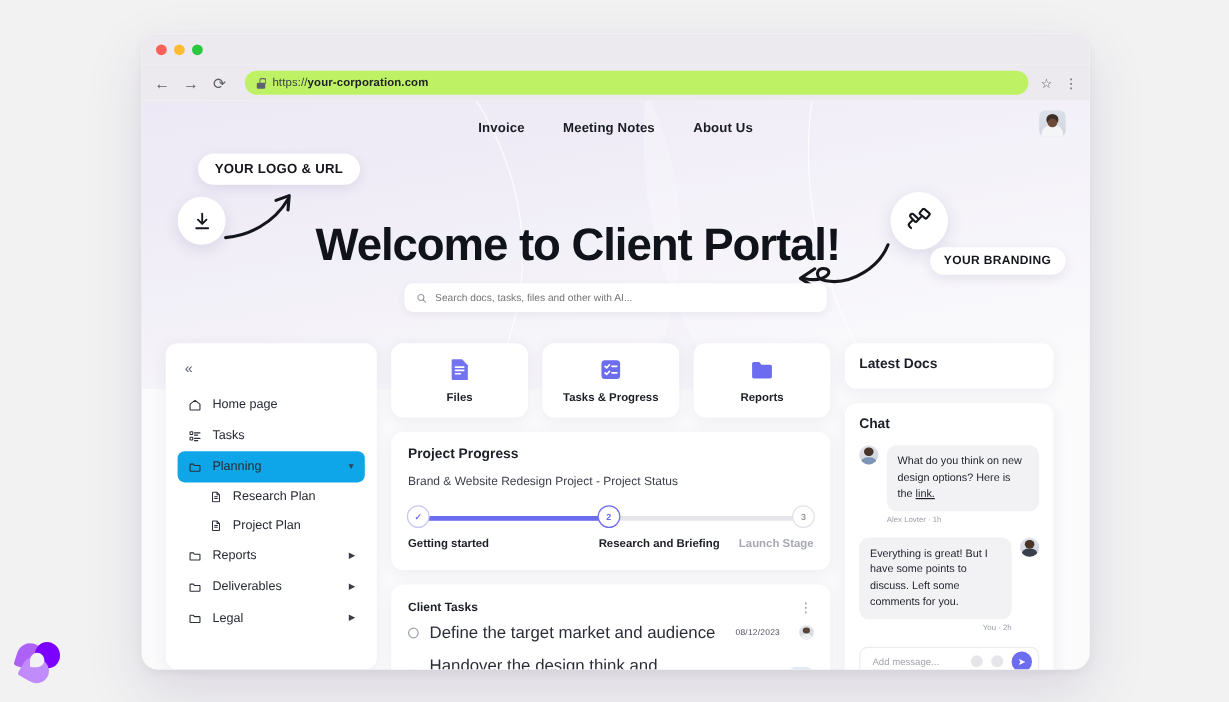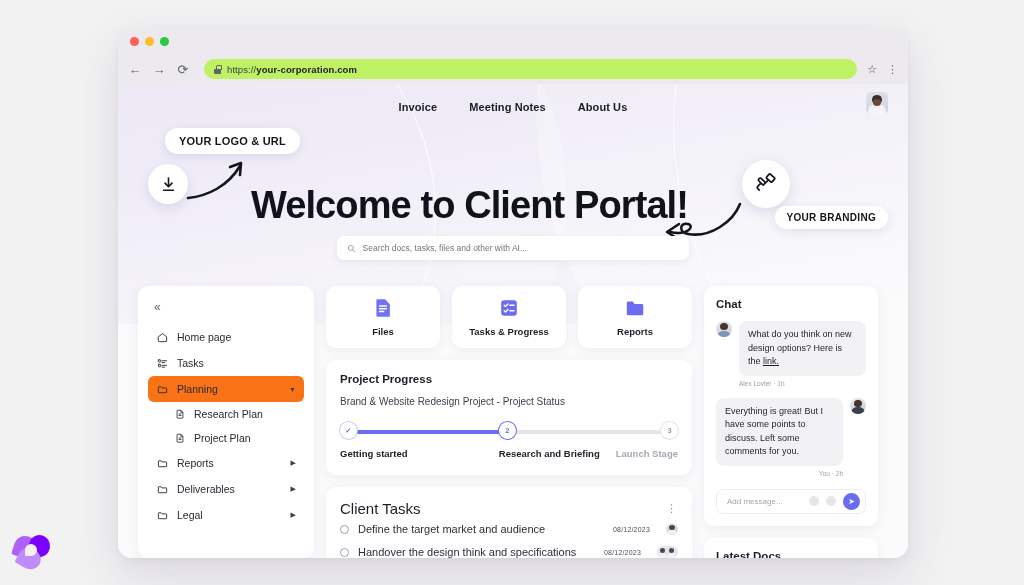--- a/index.html
+++ b/index.html
@@ -83,21 +83,21 @@
     display: flex; align-items: center; justify-content: center;
   }
   .brand-pill {
     position: absolute; right: 20px; top: 122px; background: #fff; border-radius: 16px;
     padding: 6px 12px; font-size: 10px; font-weight: 700; color: #14161c; letter-spacing: .3px;
     box-shadow: 0 3px 10px rgba(60,40,110,.10);
   }
   .arrow-right-deco { position: absolute; right: 160px; top: 112px; width: 100px; height: 50px; }
 
   .hero-title {
-    position: absolute; left: 4px; top: 100px; width: 695px; text-align: center;
+    position: absolute; left: 16px; top: 100px; width: 695px; text-align: center;
     font-size: 38px; font-weight: 700; color: #10131a; letter-spacing: -.9px;
   }
   .searchbar {
     position: absolute; left: 50%; transform: translateX(-50%); top: 152px;
     width: 352px; height: 24px; background: #fff; border-radius: 7px;
     display: flex; align-items: center; gap: 7px; padding: 0 10px;
     box-shadow: 0 2px 7px rgba(60,40,110,.07);
   }
   .search-input { border: none; outline: none; font-size: 8.5px; color: #8d8f99; width: 100%;
                   font-family: "Liberation Sans", sans-serif; background: transparent; }
@@ -107,21 +107,21 @@
   .col-left { width: 176px; }
   .col-mid  { width: 366px; display: flex; flex-direction: column; gap: 12px; }
   .col-right{ width: 174px; display: flex; flex-direction: column; gap: 12px; }
 
   .card { background: #fff; border-radius: 10px; box-shadow: 0 3px 12px rgba(60,40,110,.07); }
 
   
   .sidebar { padding: 12px 10px 30px 10px; min-height: 272px; }
   .collapse { color: #5c6070; font-size: 12px; padding: 2px 6px 10px 6px; }
   .side-item { display: flex; align-items: center; gap: 9px; padding: 7px 8px; border-radius: 6px; font-size: 10.5px; color: #272a33; }
-  .side-item.active { background: #f97316; }
+  .side-item.active { background: #0ea5e9; }
   .side-item .chev { margin-left: auto; font-size: 7px; color: #3a3d47; }
   .side-sub { display: flex; align-items: center; gap: 8px; padding: 6px 8px 6px 26px; font-size: 10.5px; color: #272a33; }
   .ico { width: 12px; height: 12px; flex: 0 0 12px; display: inline-flex; align-items: center; justify-content: center; }
 
   
   .tiles { display: flex; gap: 12px; }
   .tile { flex: 1; height: 62px; display: flex; flex-direction: column; align-items: center; justify-content: center; gap: 7px; }
   .tile-label { font-size: 9.5px; font-weight: 700; color: #1c1f27; }
   .tile-ico { width: 22px; height: 22px; }
 
@@ -137,25 +137,25 @@
              font-size: 7.5px; font-weight: 700; color: #9a9aa4; }
   .pp-node.done { box-shadow: 0 0 0 1px #c9c9f3; color: #6c6cf0; }
   .pp-node.current { box-shadow: 0 0 0 1px #6c6cf0; color: #6c6cf0; }
   .pp-labels { display: flex; margin-top: 8px; }
   .pp-lab { font-size: 9.5px; font-weight: 700; color: #1c1f27; }
   .pp-lab.muted { color: #a7a9b3; }
 
   
   .ct { padding: 13px 14px 14px 14px; }
   .ct-head { display: flex; align-items: center; }
-  .ct-title { font-size: 15px; font-weight: 400; color: #1c1f27; }
+  .ct-title { font-size: 10px; font-weight: 700; color: #1c1f27; }
   .ct-menu { margin-left: auto; color: #8b8e98; font-size: 11px; letter-spacing: 1px; }
   .task-row { display: flex; align-items: center; gap: 9px; padding: 6px 0 5px 0; }
   .t-circle { width: 9px; height: 9px; border-radius: 50%; border: 1.2px solid #9ea1ab; flex: 0 0 9px; }
-  .t-text { font-size: 11px; color: #2b2e37; }
+  .t-text { font-size: 14px; color: #2b2e37; }
   .t-date { margin-left: auto; font-size: 7px; color: #4a4d57; letter-spacing: .2px; }
   .t-av { width: 12px; height: 12px; border-radius: 50%; margin-left: 7px; flex: 0 0 12px;
           background: linear-gradient(160deg,#e4e6ec,#cfd3dd); position: relative; overflow: hidden; }
   .t-av.dual { width: 21px; border-radius: 8px; flex: 0 0 21px; background: #dce6f5; }
   .t-av .h { position: absolute; left: 3.2px; top: 1.6px; width: 5.5px; height: 5px; border-radius: 50%; background: #5a4436; }
   .t-av .b { position: absolute; left: 1px; top: 7px; width: 10px; height: 6px; border-radius: 5px 5px 0 0; background: #f0f1f4; }
 
   
   .chat { padding: 12px 12px 12px 12px; }
   .chat-title { font-size: 11.5px; font-weight: 700; color: #1c1f27; }
@@ -448,20 +448,25 @@
                   <span class="b" style="left:10px;width:9px;"></span>
                   <span class="h" style="left:11.8px;"></span>
                 </span>
             </div>
 
           </div>
         </div>
 
         <div class="col-right">
 
+          <div class="card docs">
+            <div class="docs-title">Latest Docs</div>
+
+          </div>
+
           <div class="card chat">
             <div class="chat-title">Chat</div>
 
             <div class="msg-row">
               <span class="msg-av">
                   <span class="b"></span>
                   <span class="h"></span>
                 </span>
               <div style="flex:1;">
                 <div class="bubble"><span>What do you think on new design options? Here is the </span><a>link.</a></div>
@@ -481,22 +486,17 @@
             </div>
 
             <div class="chat-input">
               <span class="chat-ph">Add message...</span>
               <span class="ci-ico"></span>
               <span class="ci-ico"></span>
               <span class="send-btn">➤</span>
             </div>
           </div>
 
-          <div class="card docs">
-            <div class="docs-title">Latest Docs</div>
-
-          </div>
-
         </div>
       </div>
     </div>
   </div>
 </div>
 
 </body></html>

